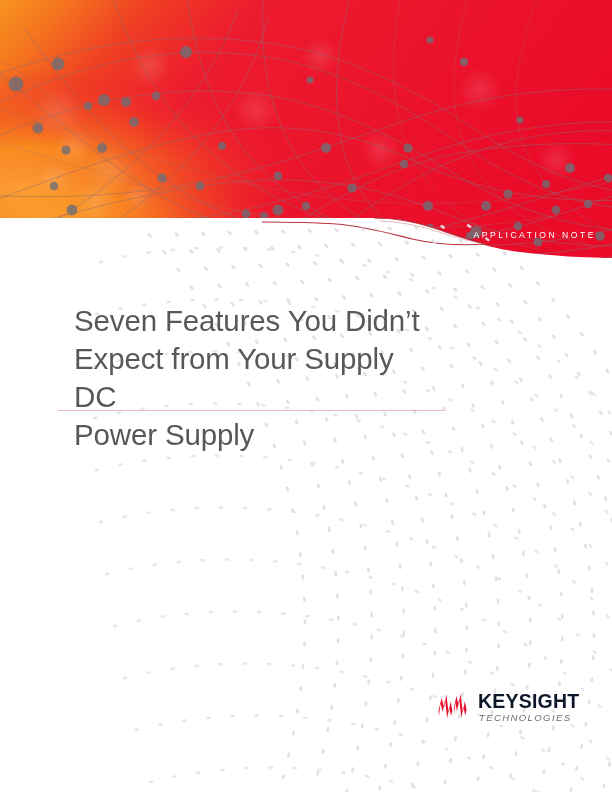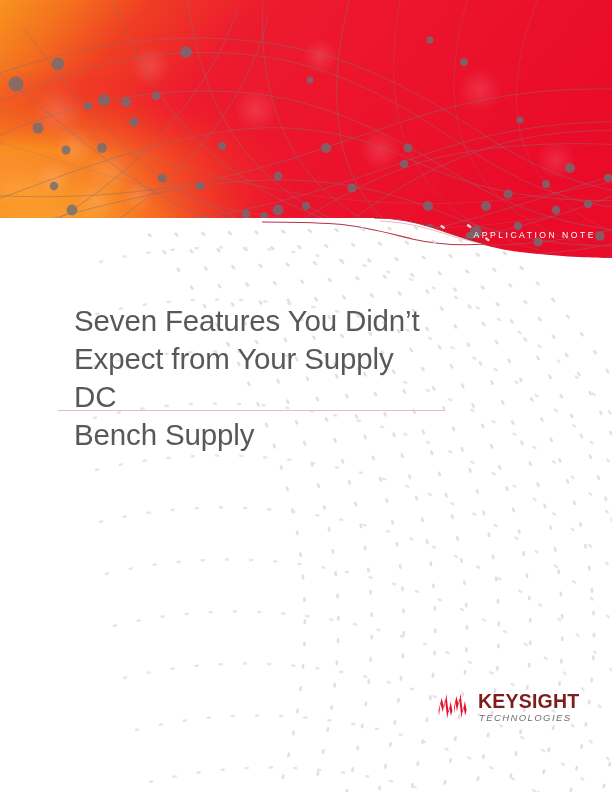--- a/index.html
+++ b/index.html
@@ -103,21 +103,21 @@
     top: 2px;
     width: 44px;
     height: 28px;
   }
   #logo-word {
     position: absolute;
     left: 41px;
     top: 0px;
     font-size: 19.5px;
     font-weight: 700;
-    color: #7f1d1d;
+    color: #0f172a;
     letter-spacing: 0.2px;
     line-height: 23px;
     font-family: "Liberation Sans", sans-serif;
   }
   #logo-sub {
     position: absolute;
     left: 42px;
     top: 22px;
     font-size: 9.6px;
     font-weight: 400;
@@ -360,21 +360,21 @@
           <path d="M114,404 C236,374 372,392 482,446 C566,488 614,536 650,590"></path>
           <path d="M124,456 C246,426 380,444 490,498 C572,540 618,584 654,630"></path>
           <path d="M136,508 C258,478 390,496 500,550 C578,590 622,628 656,668"></path>
           <path d="M150,560 C272,530 402,548 512,602"></path>
         </g>
       </g>
     </svg>
   </div>
 
   <div id="title-block">
-    <h1 id="doc-title"><span>Seven Features You Didn’t</span><br><span>Expect from Your Supply DC</span><br><span>Bench Supply</span></h1>
+    <h1 id="doc-title"><span>Seven Features You Didn’t</span><br><span>Expect from Your Supply DC</span><br><span>Power Supply</span></h1>
   </div>
   <div id="title-rule"></div>
 
   <div id="logo">
     <svg id="logo-mark" viewBox="0 0 44 28" xmlns="http://www.w3.org/2000/svg">
       <g fill="#e8112d">
         <path d="M1.5,18.5 L4.6,6.0 L7.2,15.5 L9.4,2.0 L11.6,21.0 L13.6,9.5 L15.4,18.5
                  L14.0,24.0 L12.2,15.0 L10.2,26.5 L8.0,7.5 L5.8,20.0 L3.4,11.5 L2.0,24.0 Z"></path>
         <path d="M17.0,15.5 L19.4,4.0 L21.6,13.0 L23.6,1.5 L25.8,20.5 L27.8,9.0 L29.6,18.0
                  L28.2,23.5 L26.4,14.5 L24.4,26.0 L22.2,6.5 L20.0,19.5 L18.4,10.5 L17.4,21.5 Z"></path>

